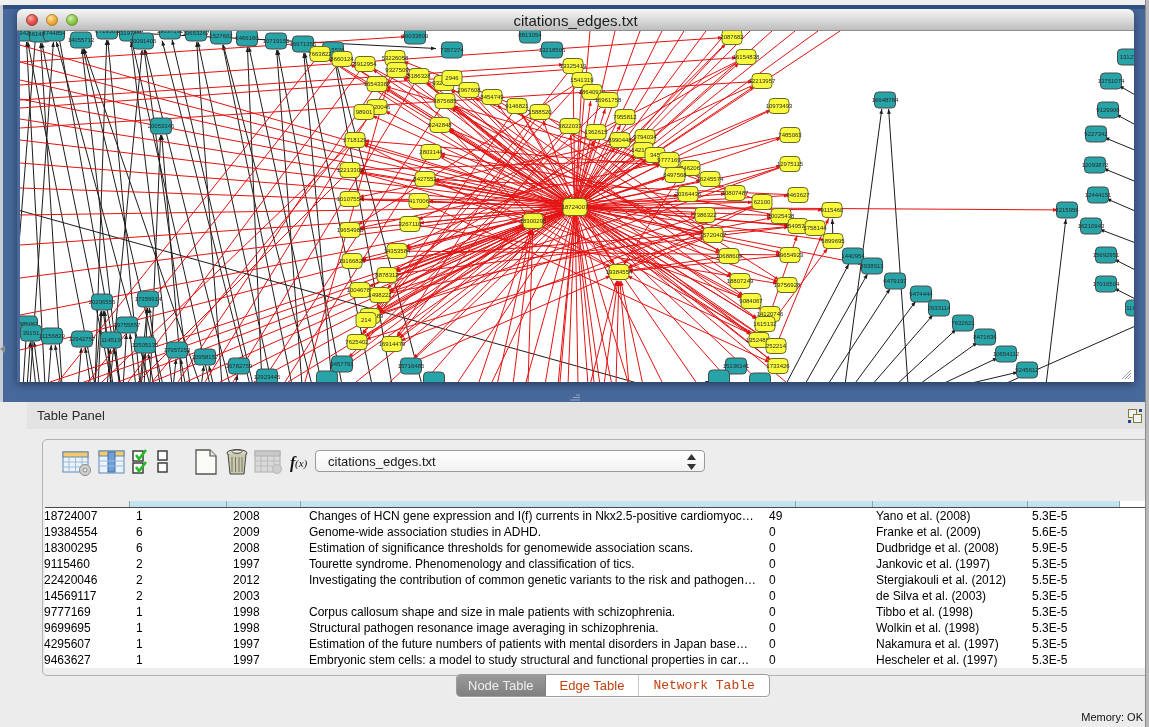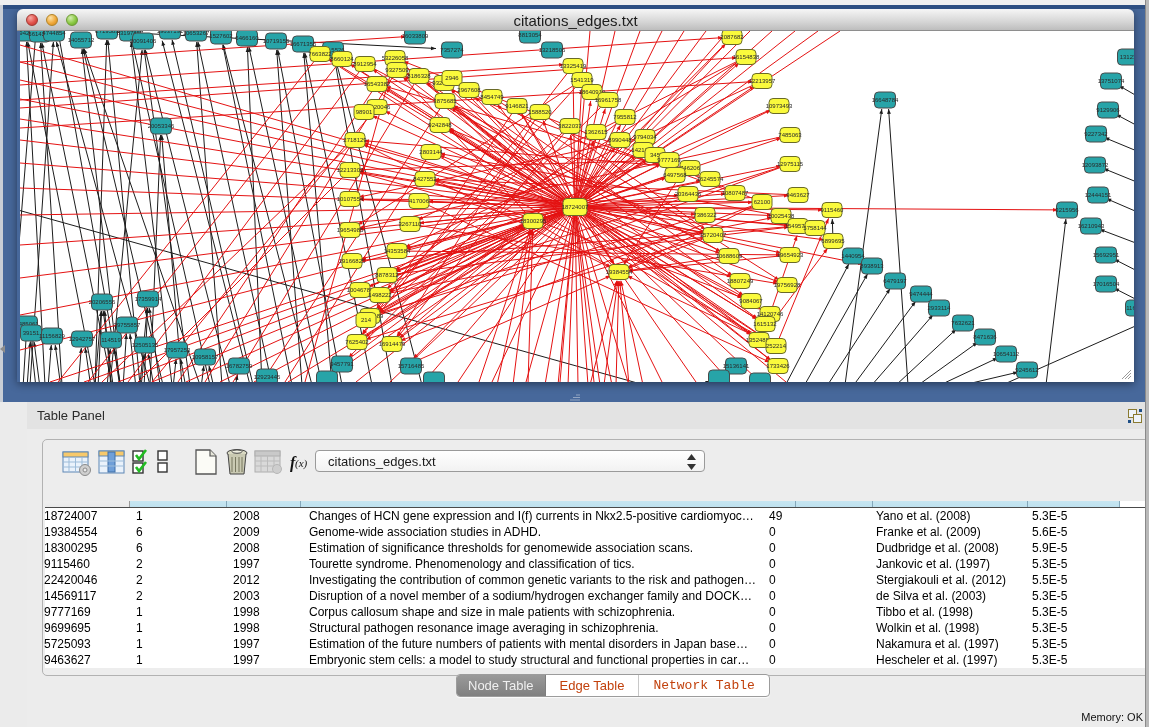--- a/index.html
+++ b/index.html
@@ -1055,21 +1055,20 @@
           <div class="c2">2012</div>
           <div class="c3">Investigating the contribution of common genetic variants to the risk and pathogen…</div>
           <div class="c4">0</div>
           <div class="c5">Stergiakouli et al. (2012)</div>
           <div class="c6">5.5E-5</div>
         </div>
 <div class="tr">
           <div class="c0">14569117</div>
           <div class="c1">2</div>
           <div class="c2">2003</div>
-          <div class="c3">Disruption of a novel member of a sodium/hydrogen exchanger family and DOCK…</div>
           <div class="c4">0</div>
           <div class="c5">de Silva et al. (2003)</div>
           <div class="c6">5.3E-5</div>
         </div>
 <div class="tr">
           <div class="c0">9777169</div>
           <div class="c1">1</div>
           <div class="c2">1998</div>
           <div class="c3">Corpus callosum shape and size in male patients with schizophrenia.</div>
           <div class="c4">0</div>
@@ -1079,21 +1078,21 @@
 <div class="tr">
           <div class="c0">9699695</div>
           <div class="c1">1</div>
           <div class="c2">1998</div>
           <div class="c3">Structural pathogen resonance image averaging in schizophrenia.</div>
           <div class="c4">0</div>
           <div class="c5">Wolkin et al. (1998)</div>
           <div class="c6">5.3E-5</div>
         </div>
 <div class="tr">
-          <div class="c0">5725093</div>
+          <div class="c0">4295607</div>
           <div class="c1">1</div>
           <div class="c2">1997</div>
           <div class="c3">Estimation of the future numbers of patients with mental disorders in Japan base…</div>
           <div class="c4">0</div>
           <div class="c5">Nakamura et al. (1997)</div>
           <div class="c6">5.3E-5</div>
         </div>
 <div class="tr">
           <div class="c0">9463627</div>
           <div class="c1">1</div>

